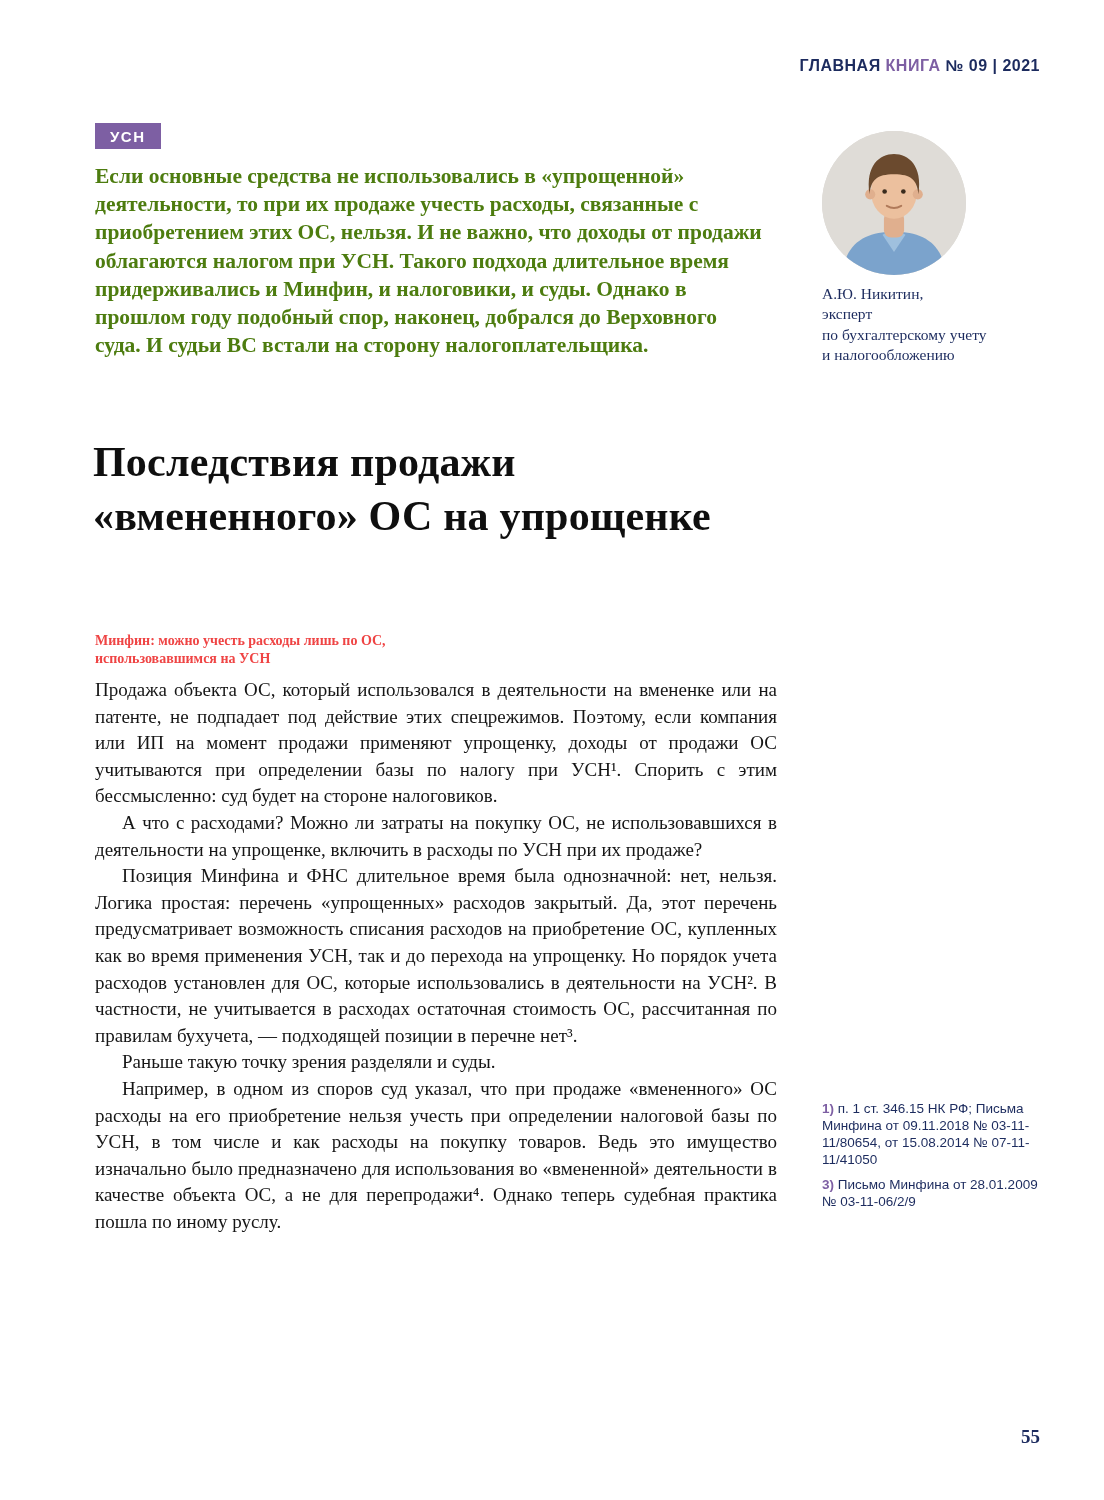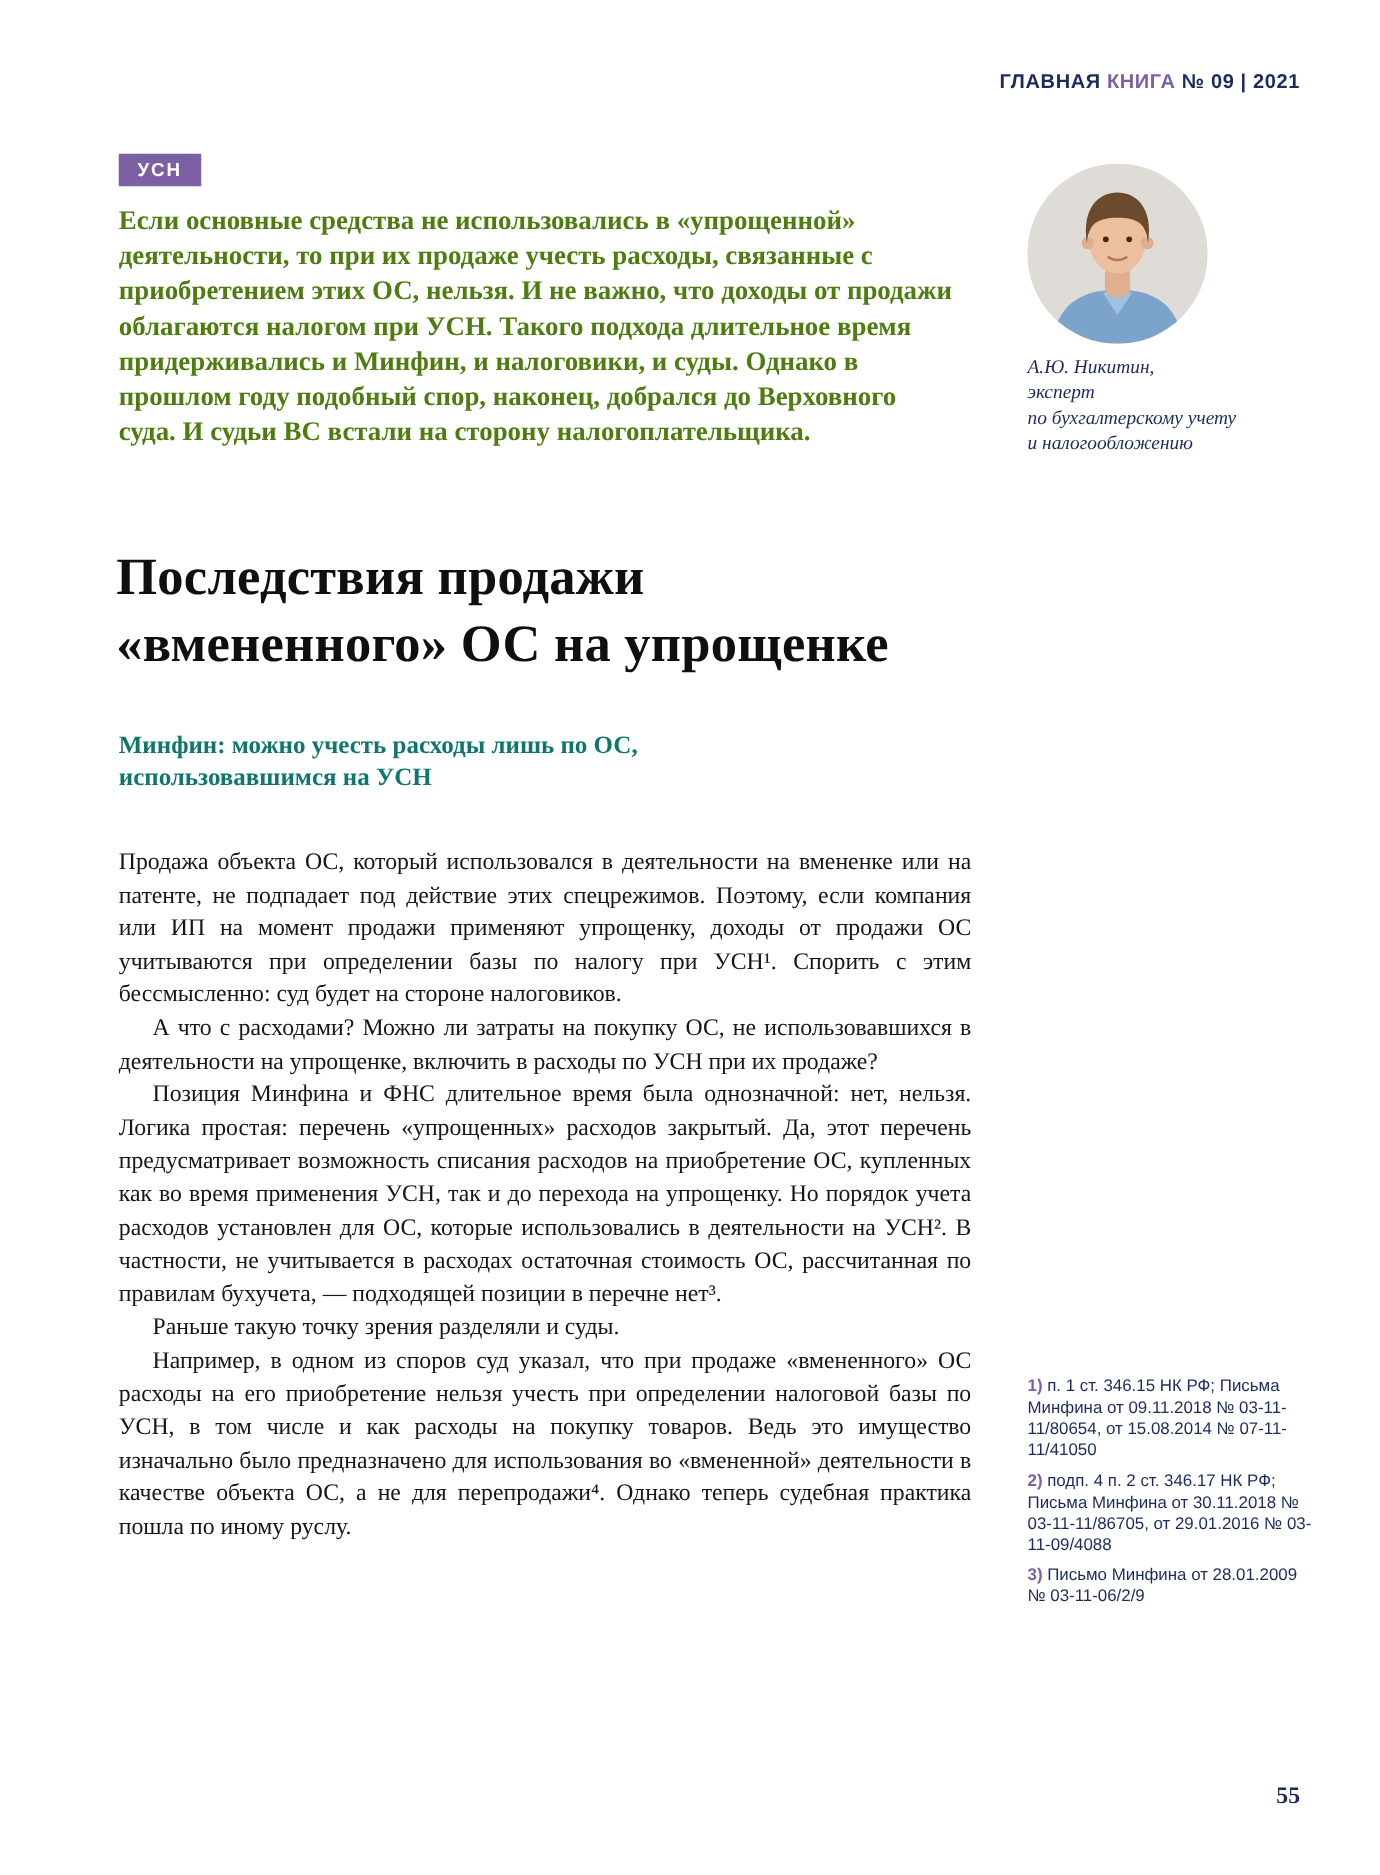--- a/index.html
+++ b/index.html
@@ -62,21 +62,20 @@
     overflow: hidden;
     background: #dcd9d4;
   }
   .author-photo-wrap svg { display: block; width: 100%; height: 100%; }
   .author-caption {
     position: absolute;
     left: 822px;
     top: 284px;
     width: 235px;
     color: #1c2b5e;
-    font-style: italic;
     font-size: 15.5px;
     line-height: 1.32;
     white-space: pre-line;
   }
   
   .article-title {
     position: absolute;
     left: 93px;
     top: 436px;
     width: 940px;
@@ -84,25 +83,25 @@
     font-weight: bold;
     font-size: 42px;
     line-height: 1.28;
     letter-spacing: 0.2px;
     white-space: pre-line;
   }
   
   .section-heading {
     position: absolute;
     left: 95px;
-    top: 583px;
+    top: 632px;
     width: 700px;
-    color: #0f766e;
-    font-weight: bold;
-    font-size: 20px;
+    color: #ef4444;
+    font-weight: bold;
+    font-size: 14px;
     line-height: 1.3;
     white-space: pre-line;
   }
   
   .body-col {
     position: absolute;
     left: 95px;
     top: 677px;
     width: 682px;
     color: #161616;
@@ -184,19 +183,18 @@
   <div class="body-col">
     <p>Продажа объекта ОС, который использовался в деятельности на вмененке или на патенте, не подпадает под действие этих спецрежимов. Поэтому, если компания или ИП на момент продажи применяют упрощенку, доходы от продажи ОС учитываются при определении базы по налогу при УСН¹. Спорить с этим бессмысленно: суд будет на стороне налоговиков.</p>
     <p class="indent">А что с расходами? Можно ли затраты на покупку ОС, не использовавшихся в деятельности на упрощенке, включить в расходы по УСН при их продаже?</p>
     <p class="indent">Позиция Минфина и ФНС длительное время была однозначной: нет, нельзя. Логика простая: перечень «упрощенных» расходов закрытый. Да, этот перечень предусматривает возможность списания расходов на приобретение ОС, купленных как во время применения УСН, так и до перехода на упрощенку. Но порядок учета расходов установлен для ОС, которые использовались в деятельности на УСН². В частности, не учитывается в расходах остаточная стоимость ОС, рассчитанная по правилам бухучета, — подходящей позиции в перечне нет³.</p>
     <p class="indent">Раньше такую точку зрения разделяли и суды.</p>
     <p class="indent">Например, в одном из споров суд указал, что при продаже «вмененного» ОС расходы на его приобретение нельзя учесть при определении налоговой базы по УСН, в том числе и как расходы на покупку товаров. Ведь это имущество изначально было предназначено для использования во «вмененной» деятельности в качестве объекта ОС, а не для перепродажи⁴. Однако теперь судебная практика пошла по иному руслу.</p>
   </div>
 
   <div class="footnotes">
     <div class="fn"><span class="fn-num">1)</span><span> п. 1 ст. 346.15 НК РФ; Письма Минфина от 09.11.2018 № 03-11-11/80654, от 15.08.2014 № 07-11-11/41050</span></div>
-    <div class="fn"><span class="fn-num">2)</span><span> подп. 4 п. 2 ст. 346.17 НК РФ; Письма Минфина от 30.11.2018 № 03-11-11/86705, от 29.01.2016 № 03-11-09/4088</span></div>
     <div class="fn"><span class="fn-num">3)</span><span> Письмо Минфина от 28.01.2009 № 03-11-06/2/9</span></div>
   </div>
 
   <div class="page-number">55</div>
 
 </div>
 
 </body></html>

